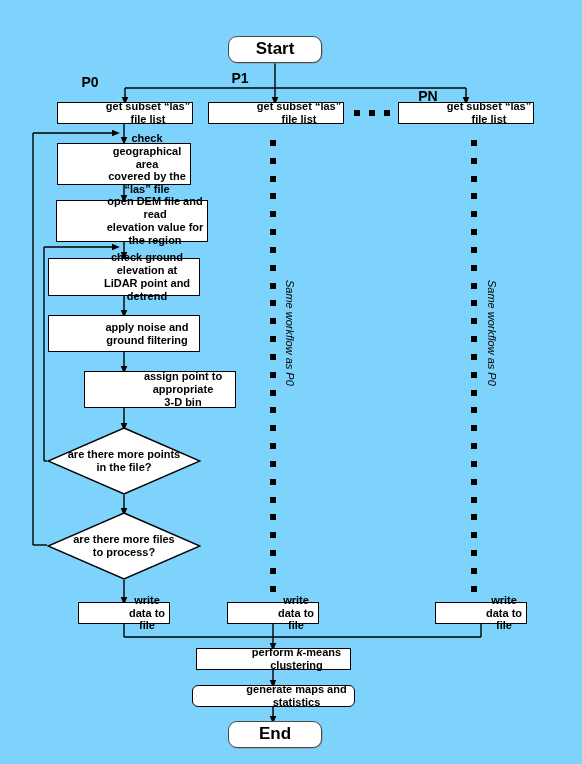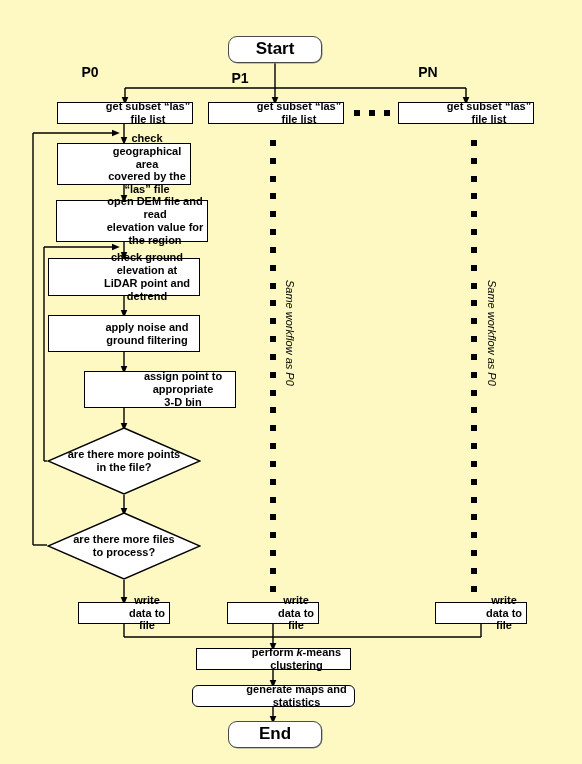--- a/index.html
+++ b/index.html
@@ -8,21 +8,21 @@
     background: #ffffff;
   }
   body {
     font-family: "Liberation Sans", sans-serif;
     color: #000000;
   }
   #canvas {
     position: relative;
     width: 582px;
     height: 764px;
-    background: #fef9c3;
+    background: #7dd3fc;
     overflow: hidden;
   }
   svg.wires {
     position: absolute;
     left: 0;
     top: 0;
     width: 582px;
     height: 764px;
     pointer-events: none;
   }
@@ -171,27 +171,27 @@
       <path d="M273,670 L273,684" marker-end="url(#arrow)"></path>
 
       <path d="M273,707 L273,720" marker-end="url(#arrow)"></path>
     </g>
   </svg>
 
   <div class="node terminator" style="left:228px; top:36px; width:94px; height:27px;">
     <span>Start</span>
   </div>
 
-  <div class="lane-label" style="left:66px; top:64px; width:48px;text-align:center;">
+  <div class="lane-label" style="left:66px; top:74px; width:48px;text-align:center;">
     <span>P0</span>
   </div>
   <div class="lane-label" style="left:216px; top:70px; width:48px;">
     <span>P1</span>
   </div>
-  <div class="lane-label" style="left:404px; top:64px; width:48px;text-align:center;">
+  <div class="lane-label" style="left:404px; top:88px; width:48px;text-align:center;">
     <span>PN</span>
   </div>
 
   <div class="node proc" style="left:57px; top:102px; width:136px; height:22px;">
     <span>get subset “las” file list</span>
   </div>
   <div class="node proc" style="left:208px; top:102px; width:136px; height:22px;">
     <span>get subset “las” file list</span>
   </div>
   <div class="node proc" style="left:398px; top:102px; width:136px; height:22px;">

